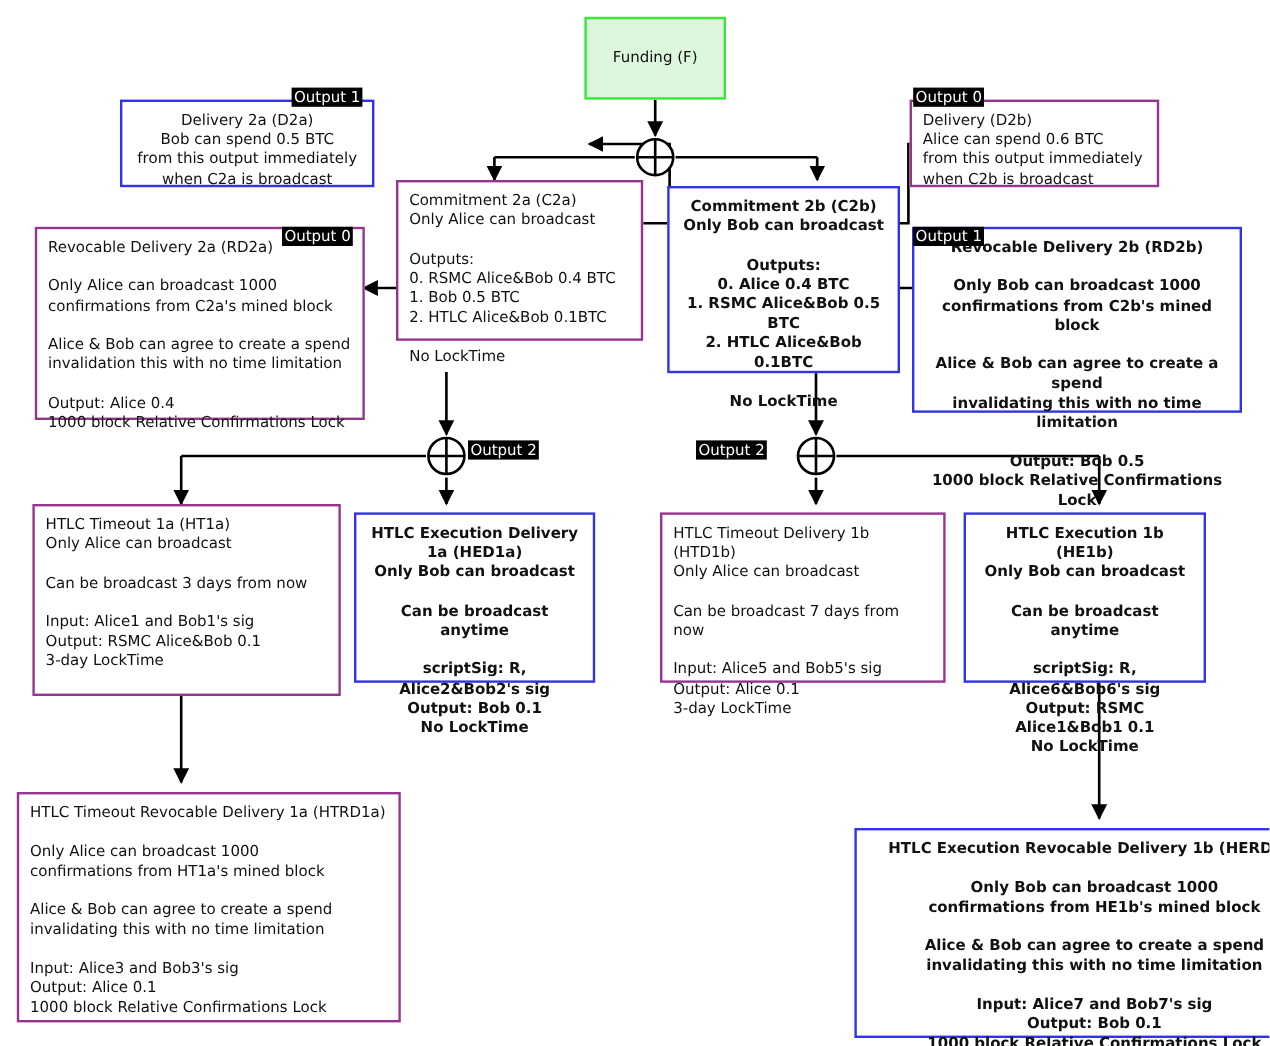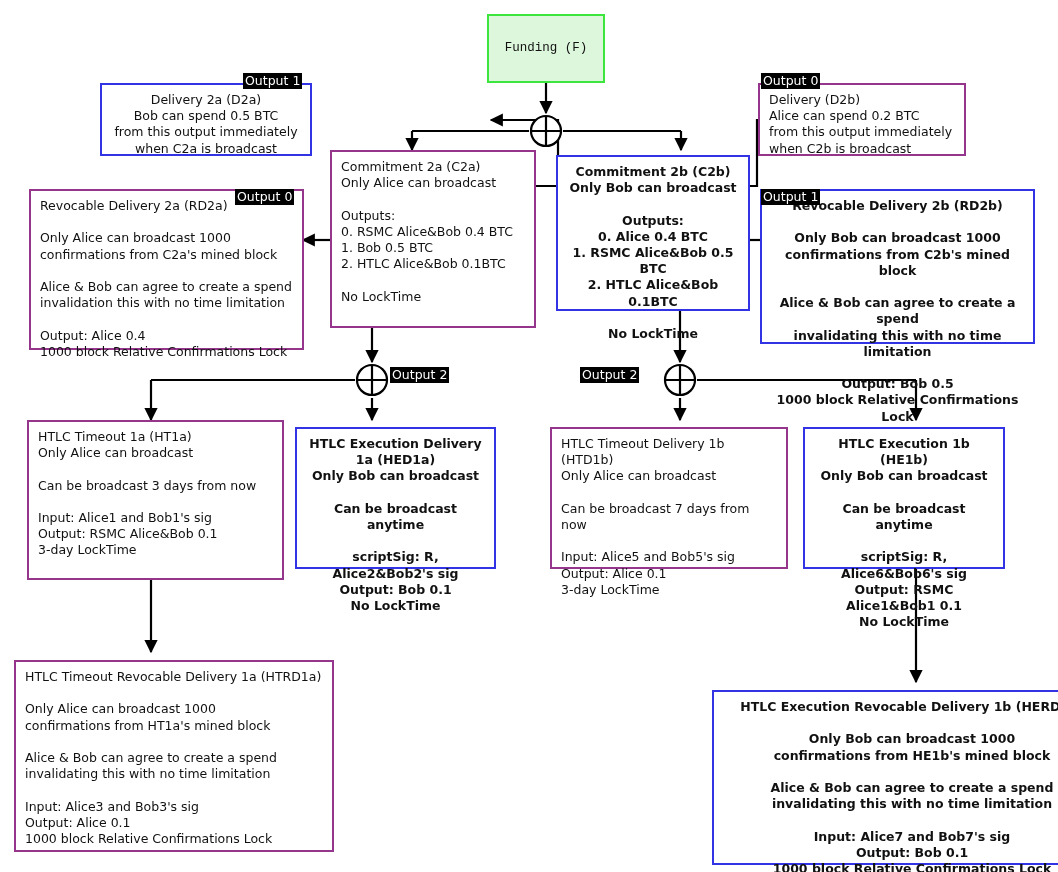--- a/index.html
+++ b/index.html
@@ -41,21 +41,20 @@
   .node.purple { border-color: #95368c; }
   .node.blue   { border-color: #3333e6; }
   .node.green  { border-color: #3ce63c; background: #ddf7dd; }
   .node.align-left   { text-align: left; }
   .node.align-right  { text-align: center; font-weight: bold; }
   .node.align-center { text-align: center; }
   .node.vcenter {
     display: flex;
     flex-direction: column;
     justify-content: center;
-    font-family: Liberation Mono, monospace;
   }
   .outlabel {
     position: absolute;
     background: #000000;
     color: #ffffff;
     font-size: 12.5px;
     line-height: 15px;
     padding: 0px 2px 1px 2px;
     white-space: nowrap;
     z-index: 6;
@@ -153,42 +152,42 @@
 
 Only Alice can broadcast 1000
 confirmations from C2a's mined block
 
 Alice &amp; Bob can agree to create a spend
 invalidation this with no time limitation
 
 Output: Alice 0.4
 1000 block Relative Confirmations Lock</div>
 
-  <div class="node purple align-left" style="left:330px; top:150px; width:206px; height:178px;">Commitment 2a (C2a)
+  <div class="node purple align-left" style="left:330px; top:150px; width:206px; height:134px;">Commitment 2a (C2a)
 Only Alice can broadcast
 
 Outputs:
 0. RSMC Alice&amp;Bob 0.4 BTC
 1. Bob 0.5 BTC
 2. HTLC Alice&amp;Bob 0.1BTC
 
 No LockTime</div>
 
   <div class="node blue align-right" style="left:556px; top:155px; width:194px; height:156px;">Commitment 2b (C2b)
 Only Bob can broadcast
 
 Outputs:
 0. Alice 0.4 BTC
 1. RSMC Alice&amp;Bob 0.5 BTC
 2. HTLC Alice&amp;Bob 0.1BTC
 
 No LockTime</div>
 
   <div class="node purple align-left" style="left:758px; top:83px; width:208px; height:73px;">Delivery (D2b)
-Alice can spend 0.2 BTC
+Alice can spend 0.6 BTC
 from this output immediately
 when C2b is broadcast</div>
 
   <div class="node blue align-right" style="left:760px; top:189px; width:275px; height:155px;">Revocable Delivery 2b (RD2b)
 
 Only Bob can broadcast 1000
 confirmations from C2b's mined block
 
 Alice &amp; Bob can agree to create a spend
 invalidating this with no time limitation

